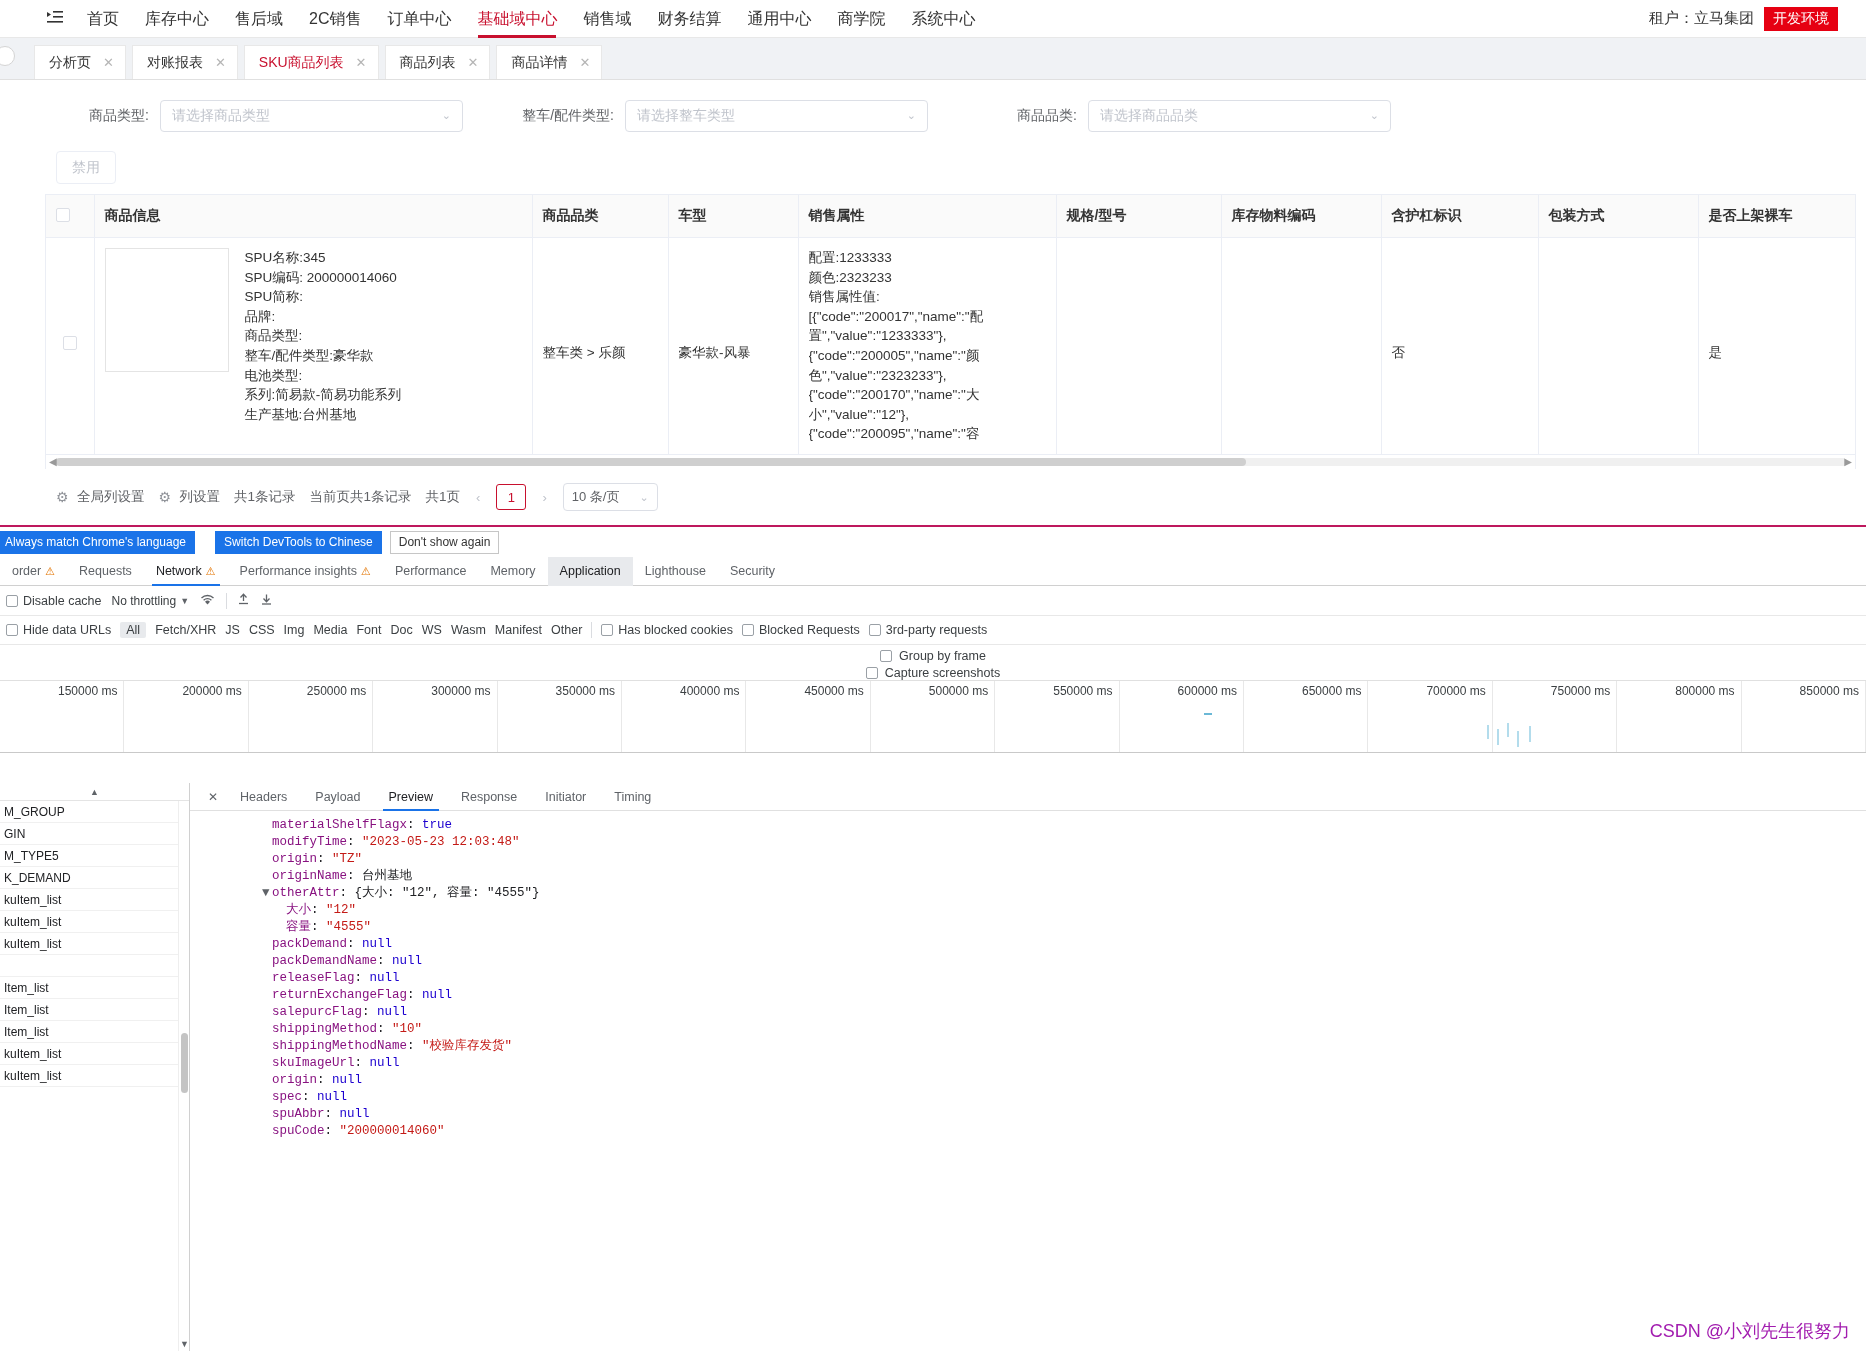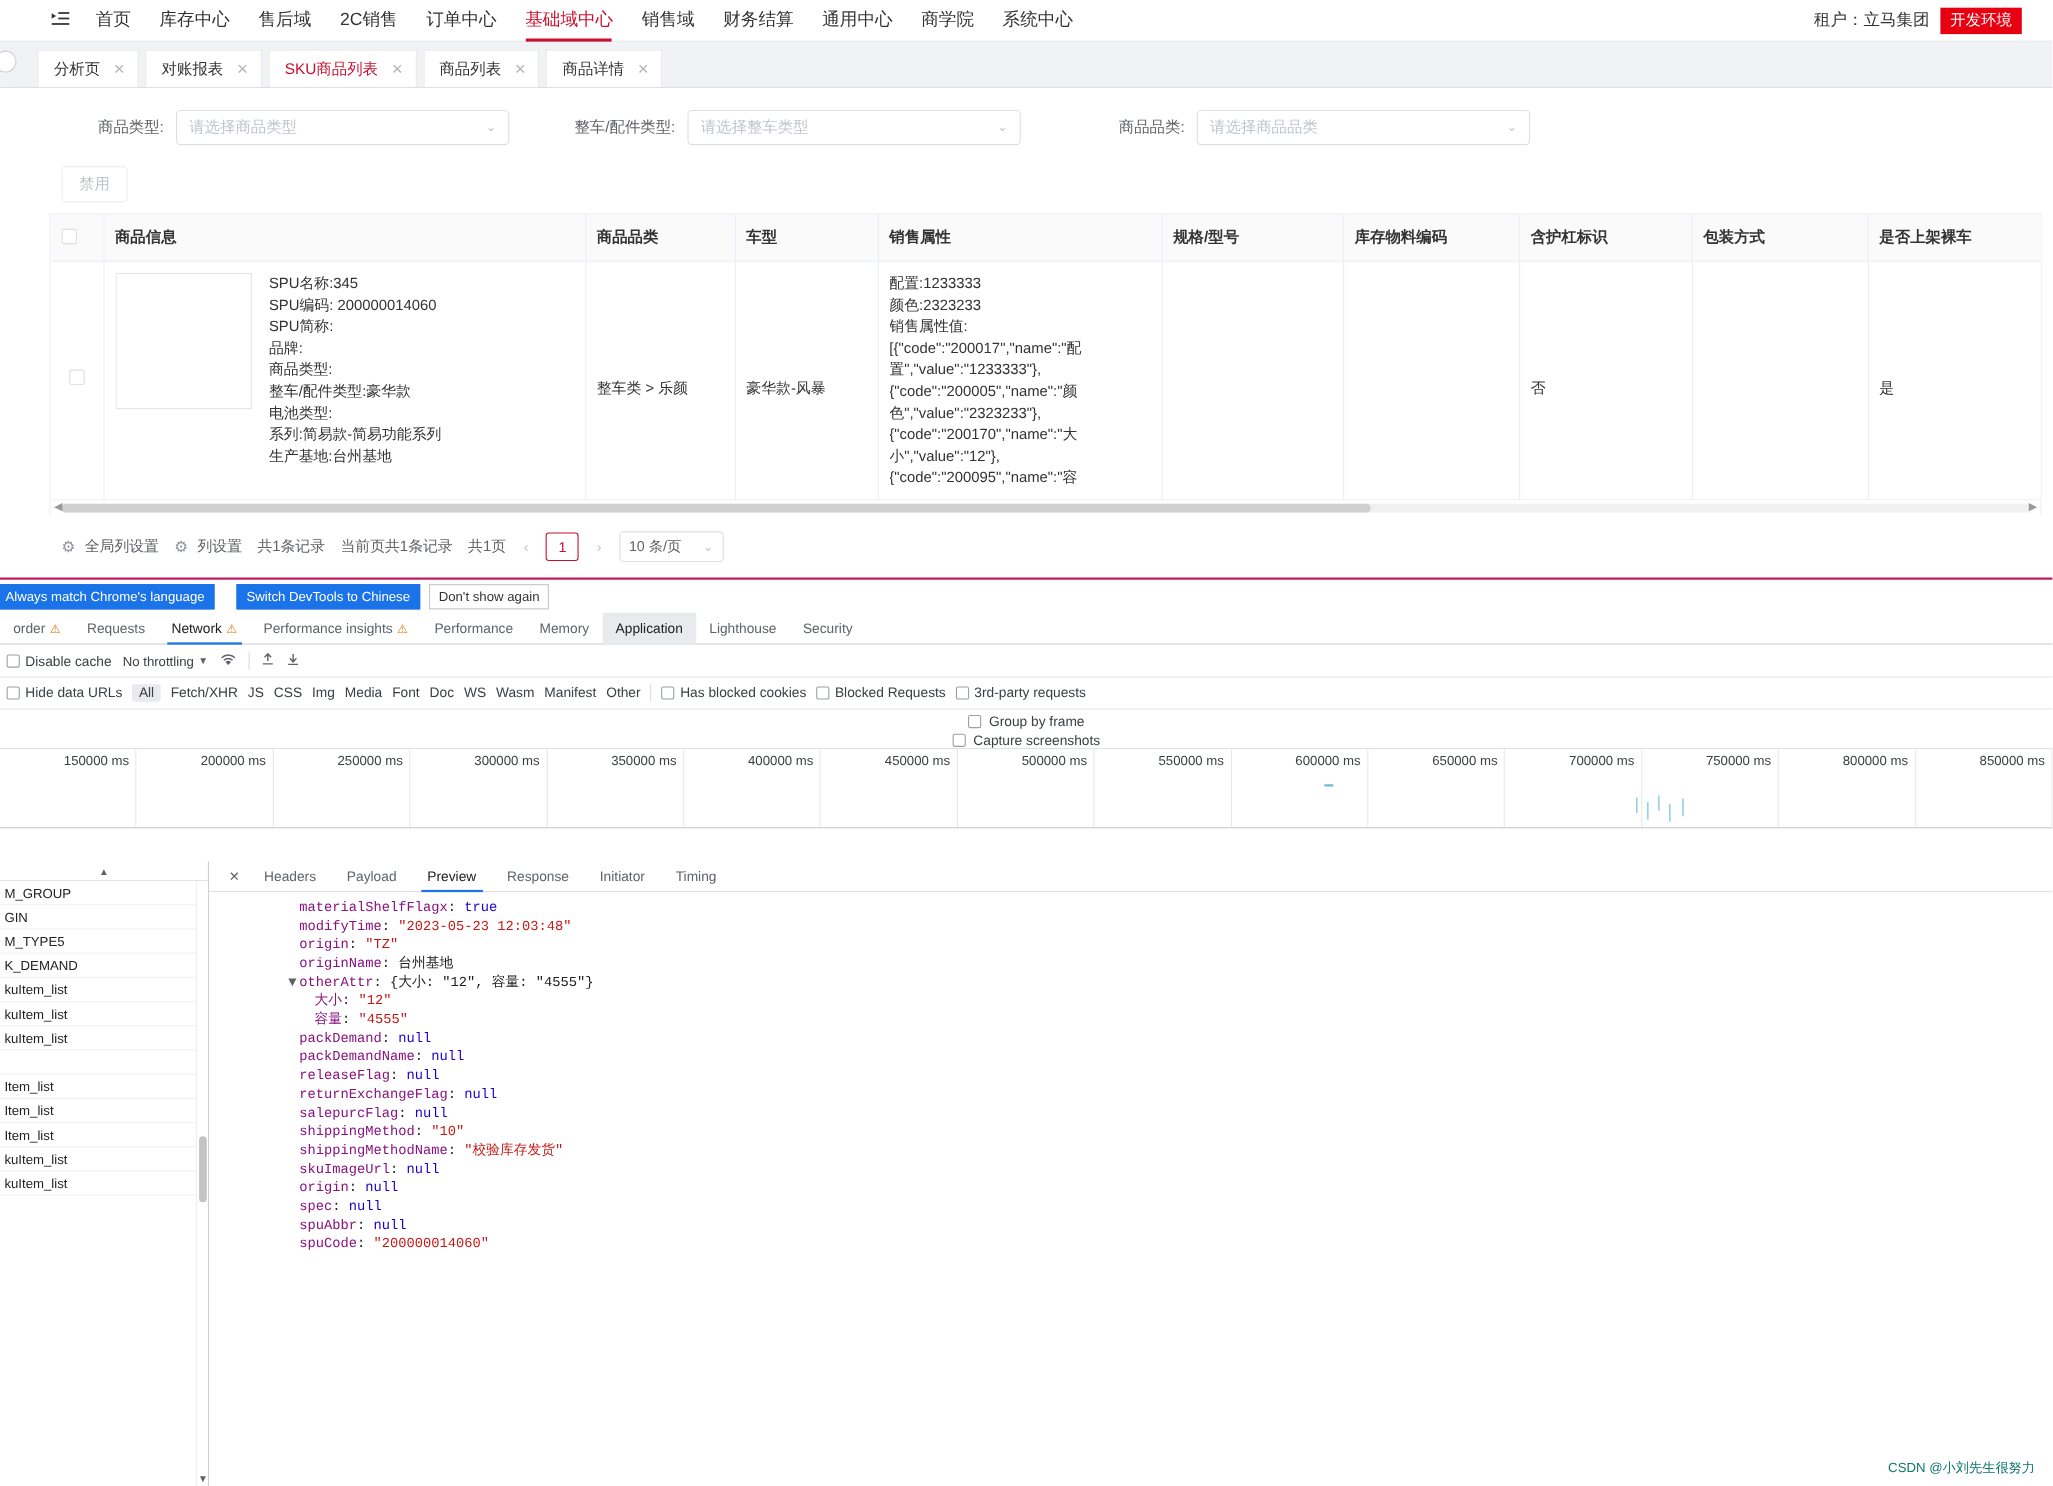--- a/index.html
+++ b/index.html
@@ -156,21 +156,21 @@
   .jline { white-space:nowrap; }
   .jkey { color:#881280; }
   .jstr { color:#c41a16; }
   .jbool { color:#1c00cf; }
   .jnull { color:#1c00cf; }
   .jplain { color:#202124; }
   .jarrow { color:#5f6368; display:inline-block; width:10px; }
   .indent1 { padding-left:14px; }
   .indent2 { padding-left:28px; }
 
-  #watermark { position:absolute; right:16px; bottom:8px; font-size:12px; color:#0f766e; }
+  #watermark { position:absolute; right:16px; bottom:8px; font-size:18px; color:#a21caf; }
 </style>
 </head>
 <body>
 
 <div id="topnav">
   <div id="collapse-icon">
     <svg width="18" height="14" viewBox="0 0 18 14" aria-hidden="true">
       <path d="M1 2 L5 4.5 L1 7 Z" fill="#333"></path>
       <rect x="7" y="1" width="10" height="1.6" fill="#333"></rect>
       <rect x="7" y="6" width="10" height="1.6" fill="#333"></rect>

